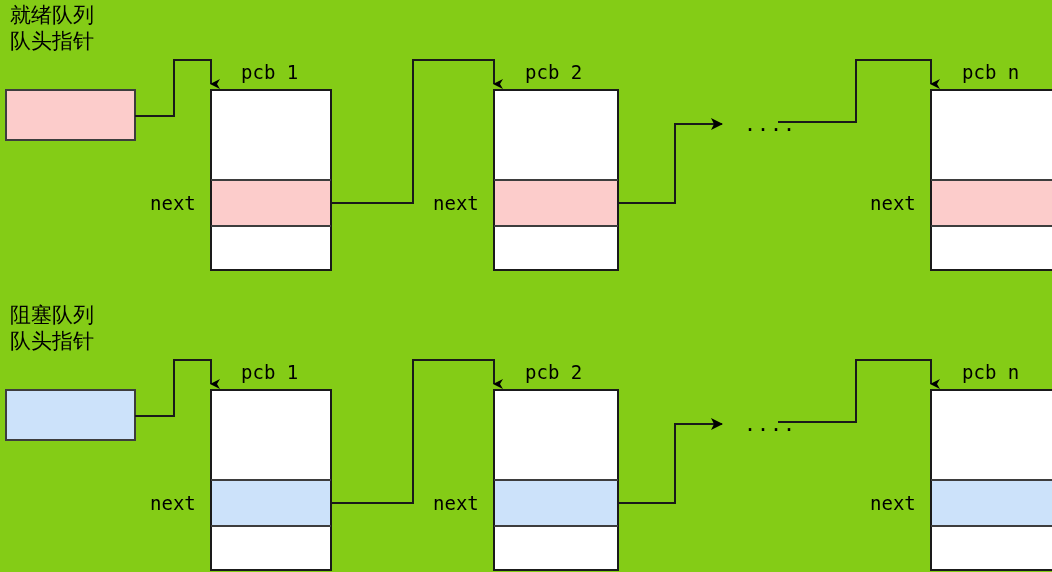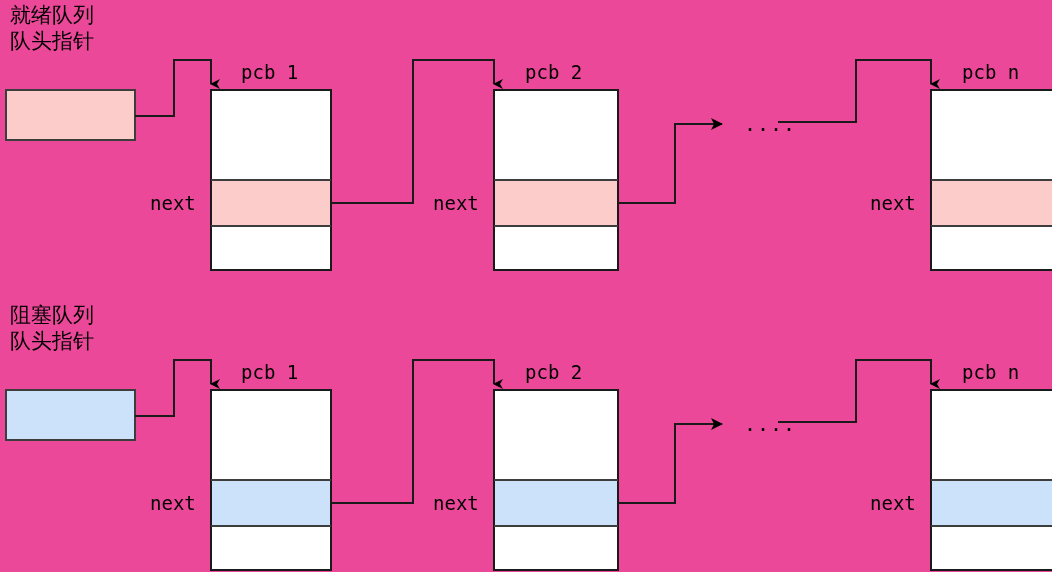--- a/index.html
+++ b/index.html
@@ -1,21 +1,21 @@
 <!DOCTYPE html>
 <html><head>
 <meta charset="utf-8">
 <style>
   html,body{margin:0;padding:0;background:#ffffff;}
   body{
     width:1052px;height:572px;
     font-family:"DejaVu Sans Mono","Liberation Mono",monospace;
     overflow:hidden;
   }
-  #diagram-root{position:relative;width:1052px;height:572px;background:#ec4899;}
+  #diagram-root{position:relative;width:1052px;height:572px;background:#84cc16;}
   svg#diagram{display:block;width:1052px;height:572px;}
   .box-fill-white{fill:#ffffff;stroke:#1a1a1a;stroke-width:2;}
   .line{stroke:#1a1a1a;stroke-width:2;fill:none;stroke-linejoin:miter;stroke-linecap:butt;}
   .divider{stroke:#3d3d3d;stroke-width:2;}
   .lbl{
     font-family:"DejaVu Sans Mono","Liberation Mono",monospace;
     font-size:19px;fill:#000000;
   }
   .lbl-cn{
     font-family:"DejaVu Sans","Liberation Sans",sans-serif;

